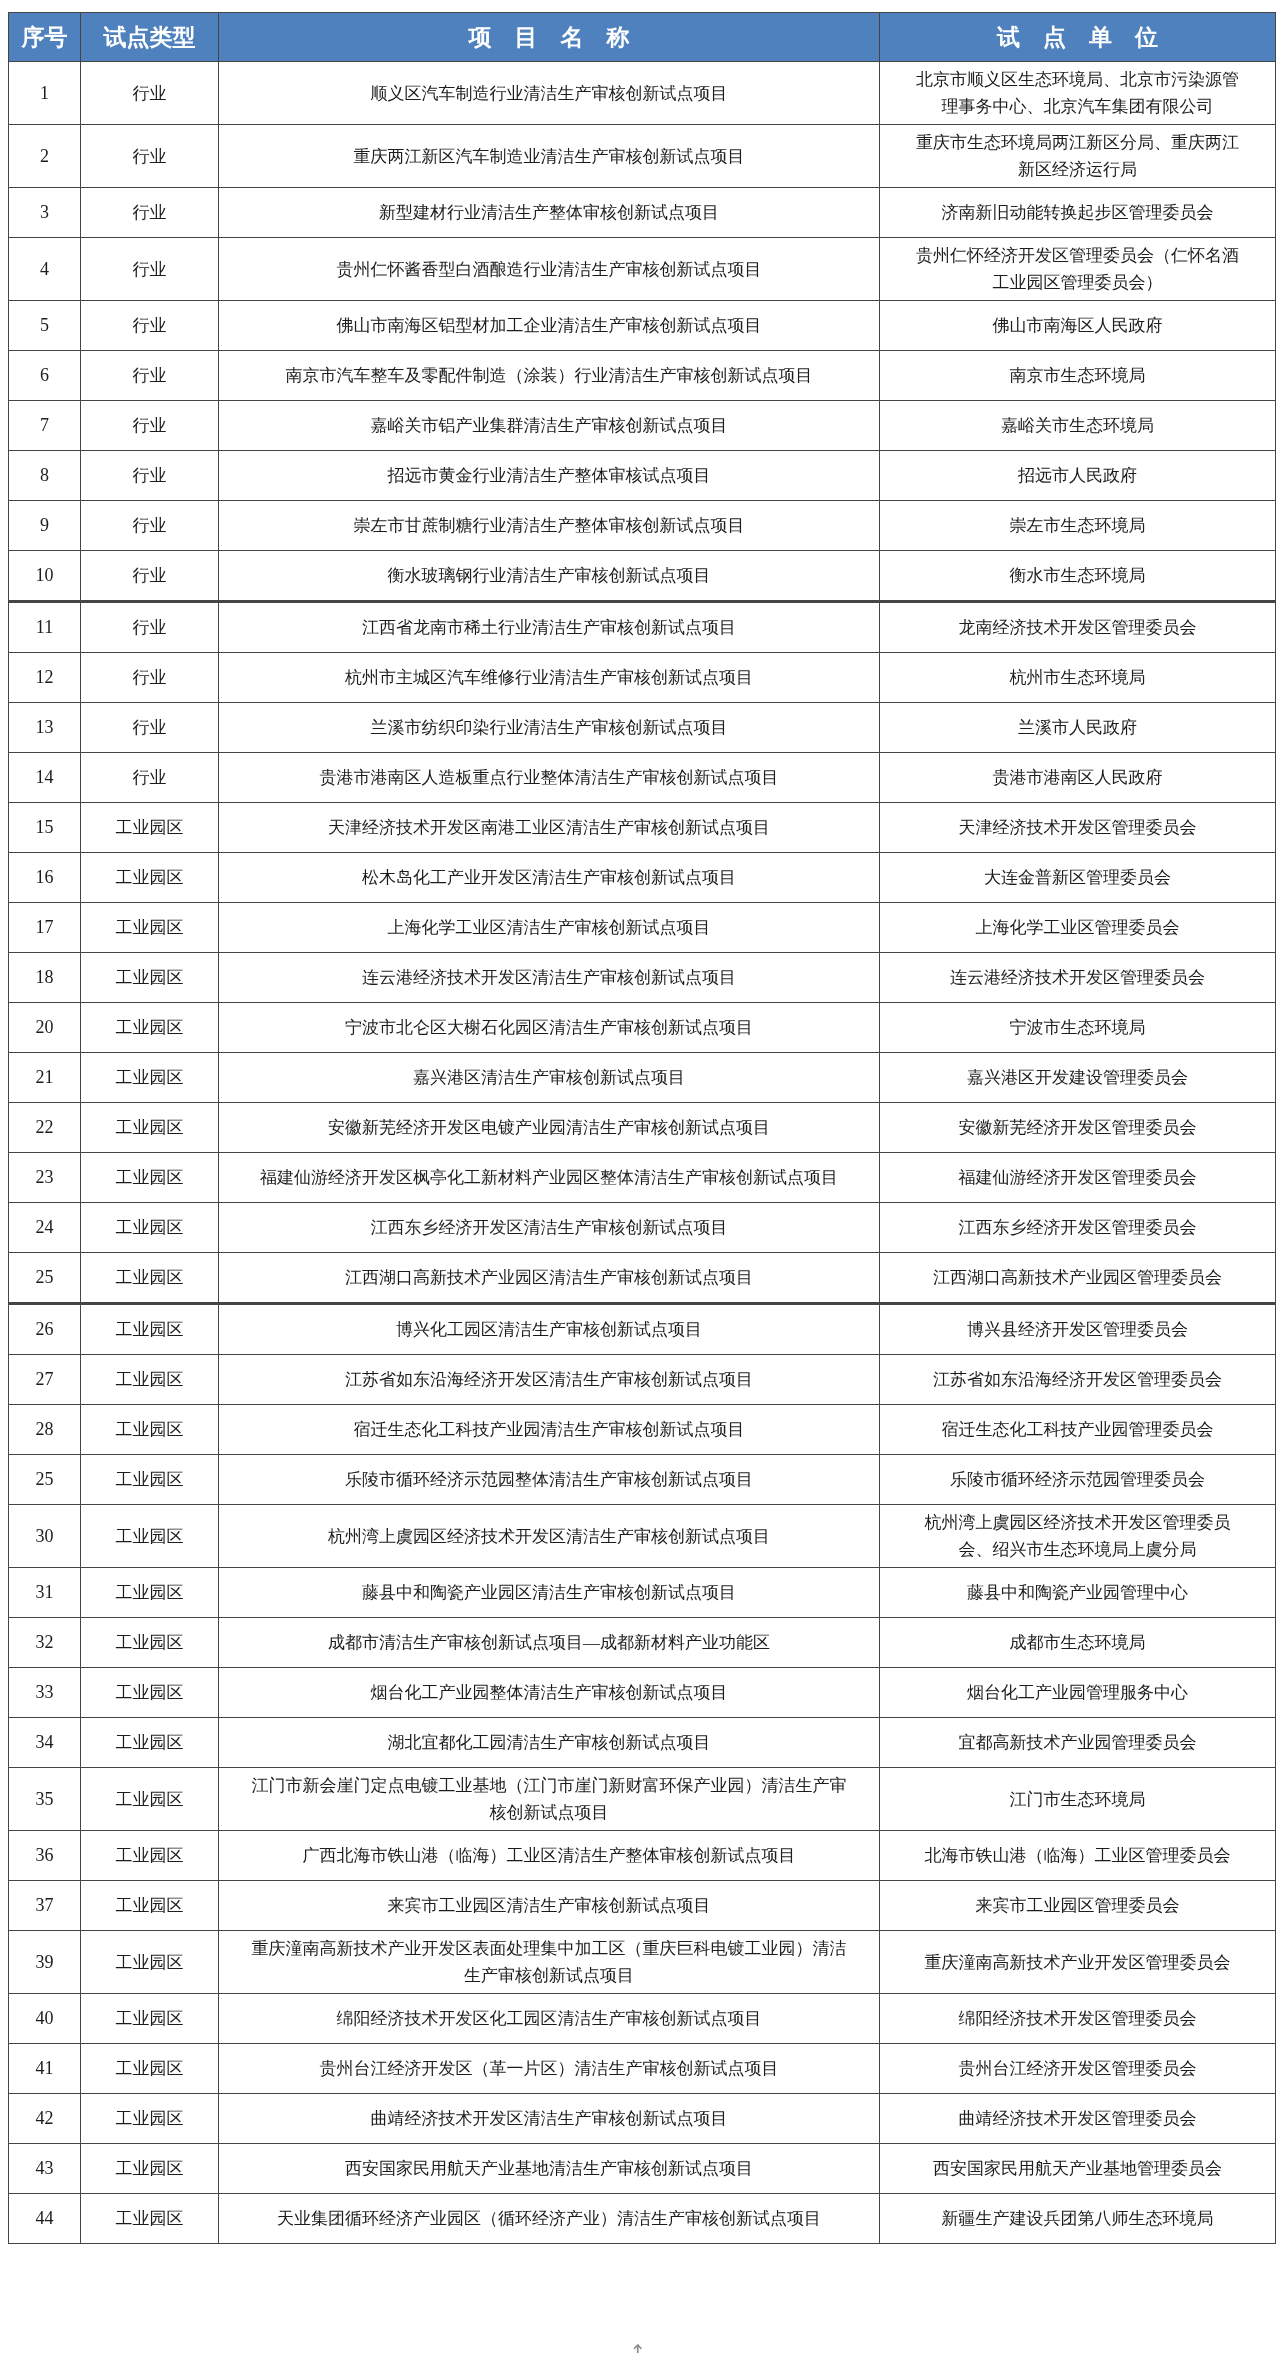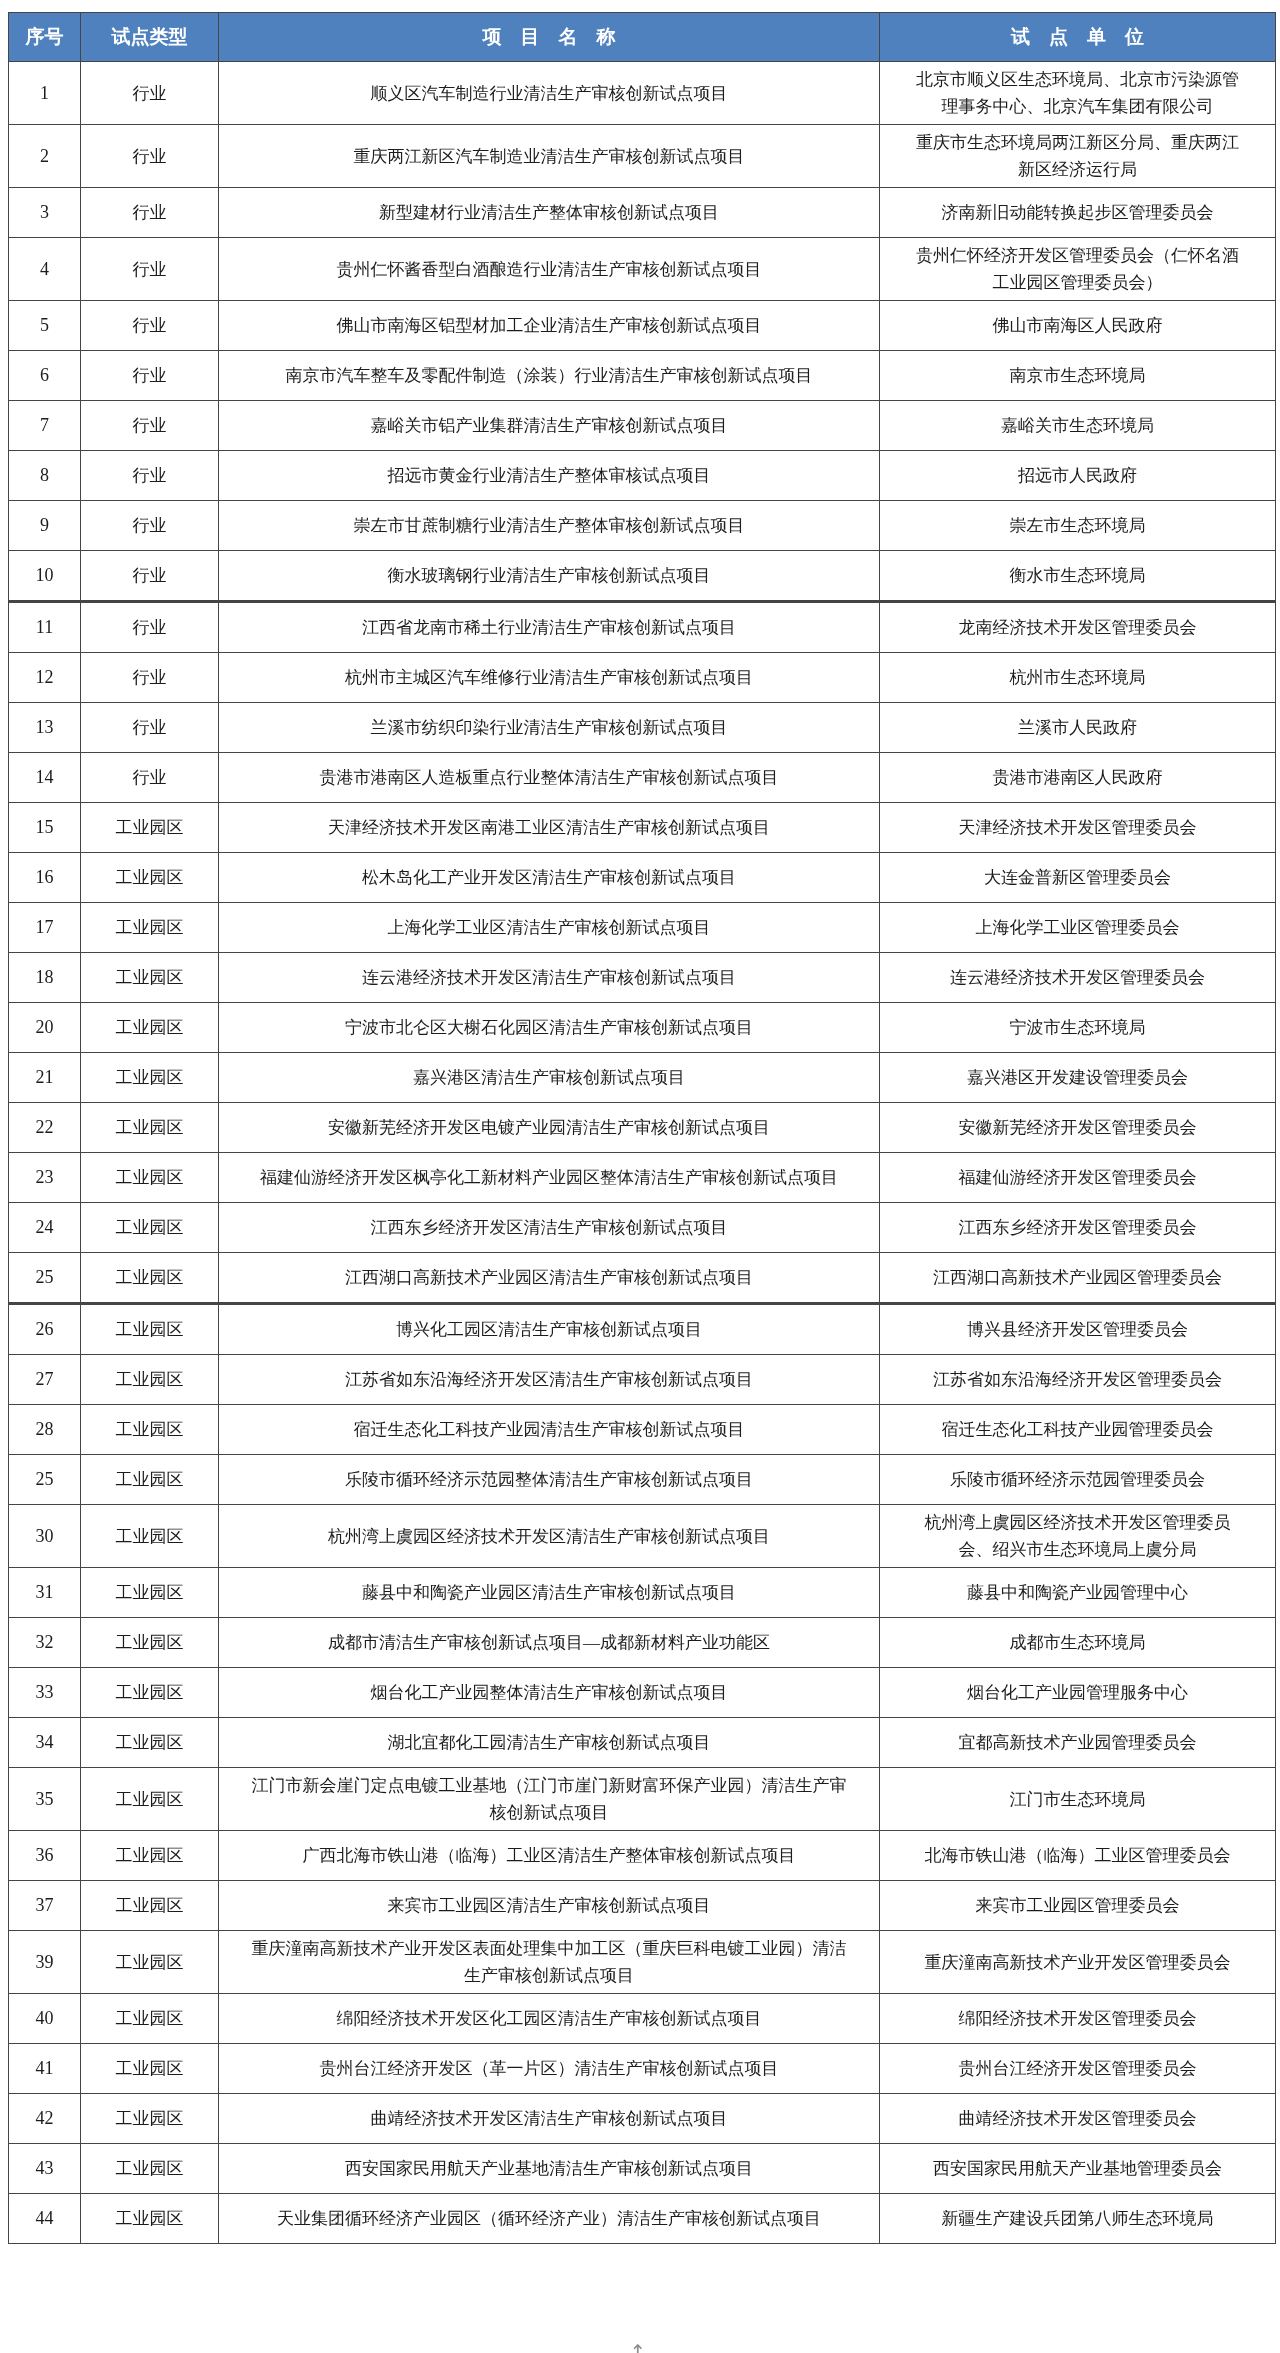--- a/index.html
+++ b/index.html
@@ -28,21 +28,21 @@
     border:1px solid var(--border);
     text-align:center;
     vertical-align:middle;
     word-break:break-all;
   }
   .pilot thead th{
     background:var(--header-bg);
     color:var(--header-text);
     font-family:"Liberation Sans","DejaVu Sans",sans-serif;
     font-weight:bold;
-    font-size:19px;
+    font-size:23px;
     height:44px;
     padding:2px 4px;
   }
   .pilot td{
     color:var(--text);
     font-size:17px;
     line-height:27px;
     height:41px;
     padding:4px 6px;
   }

